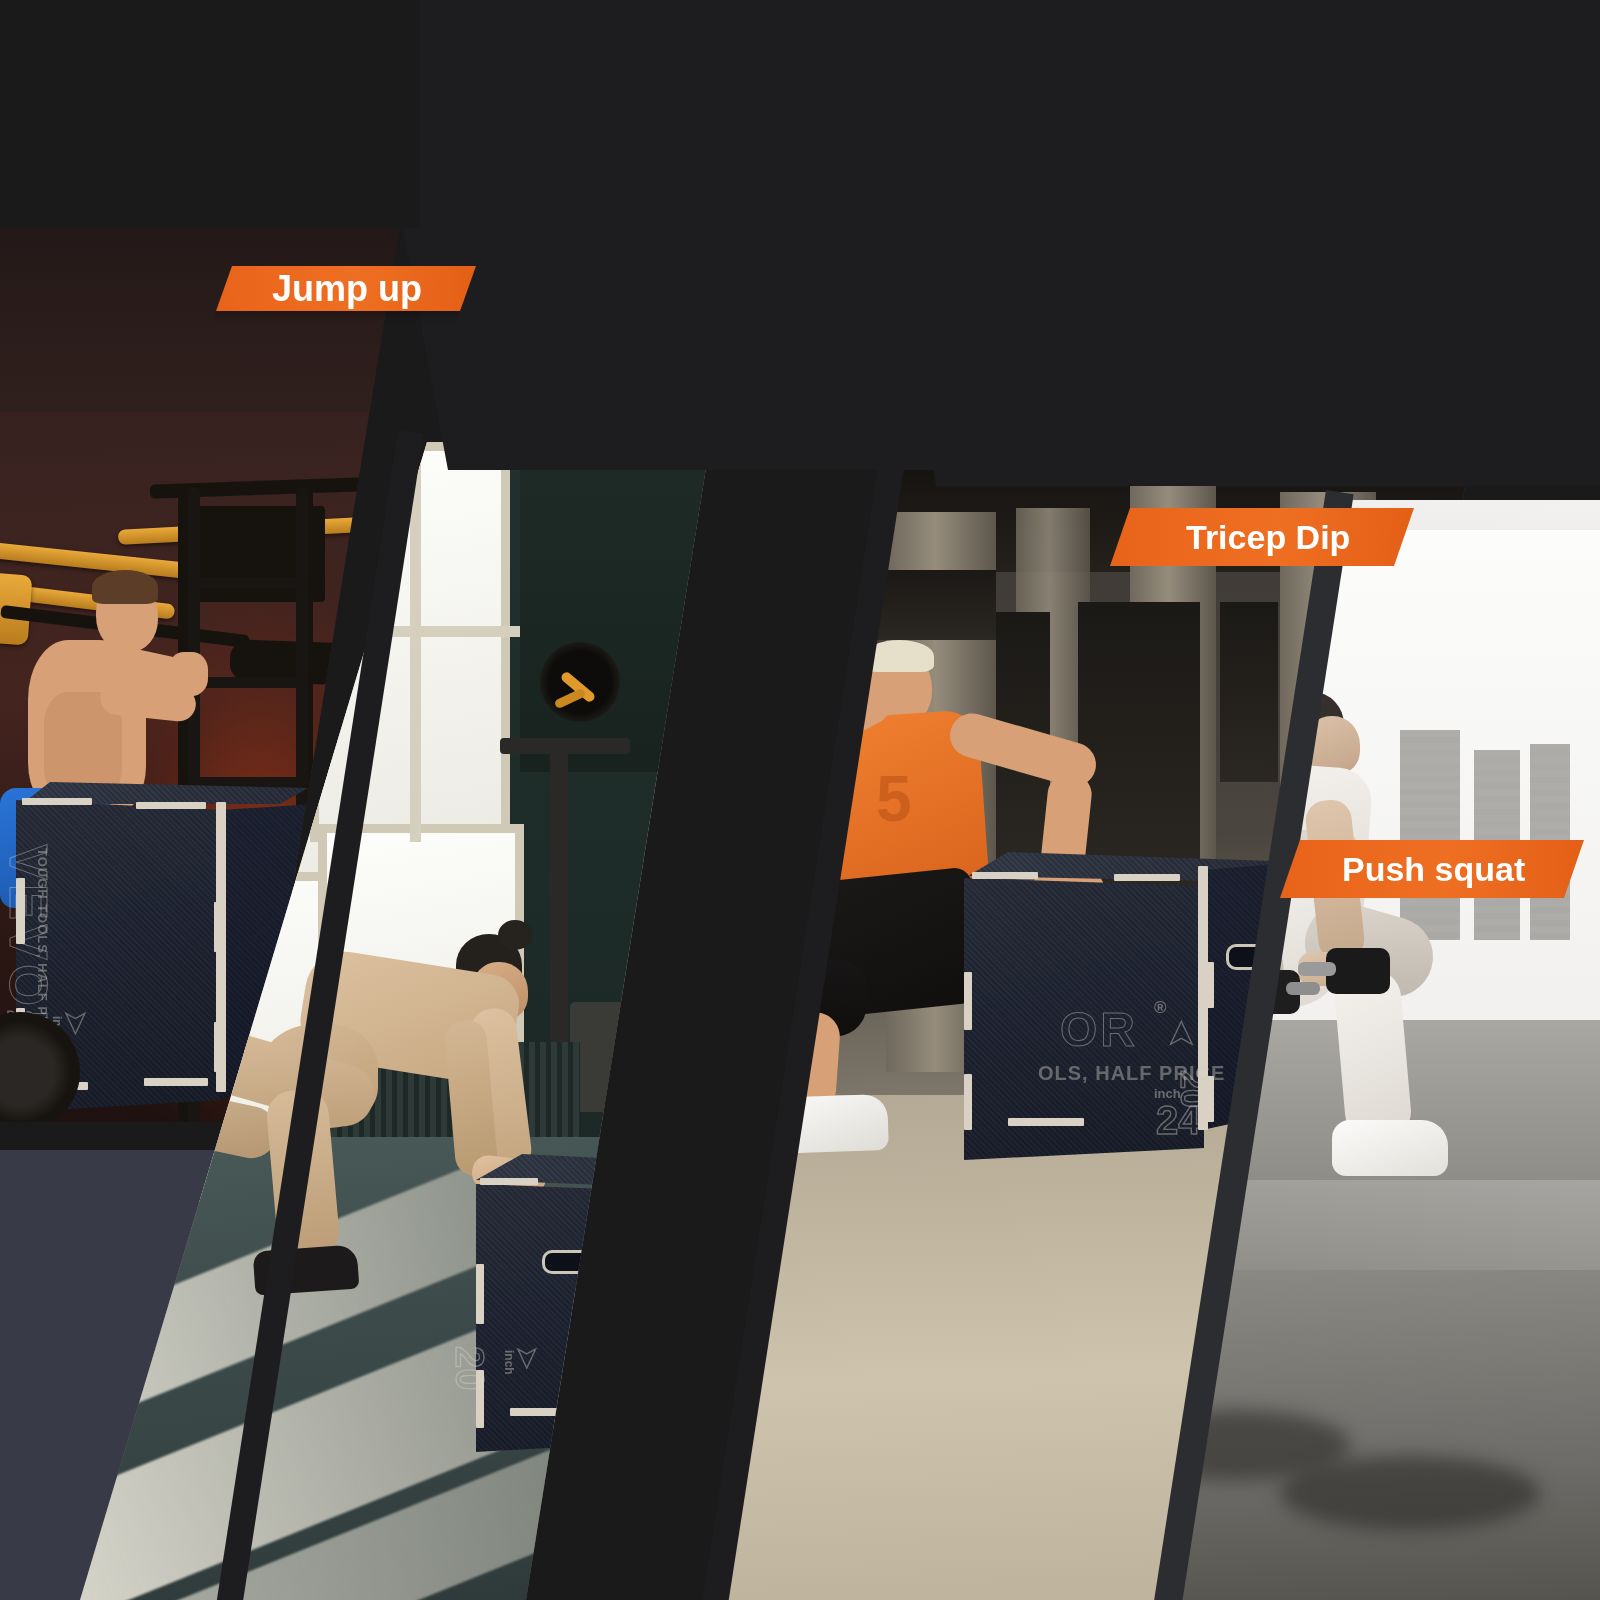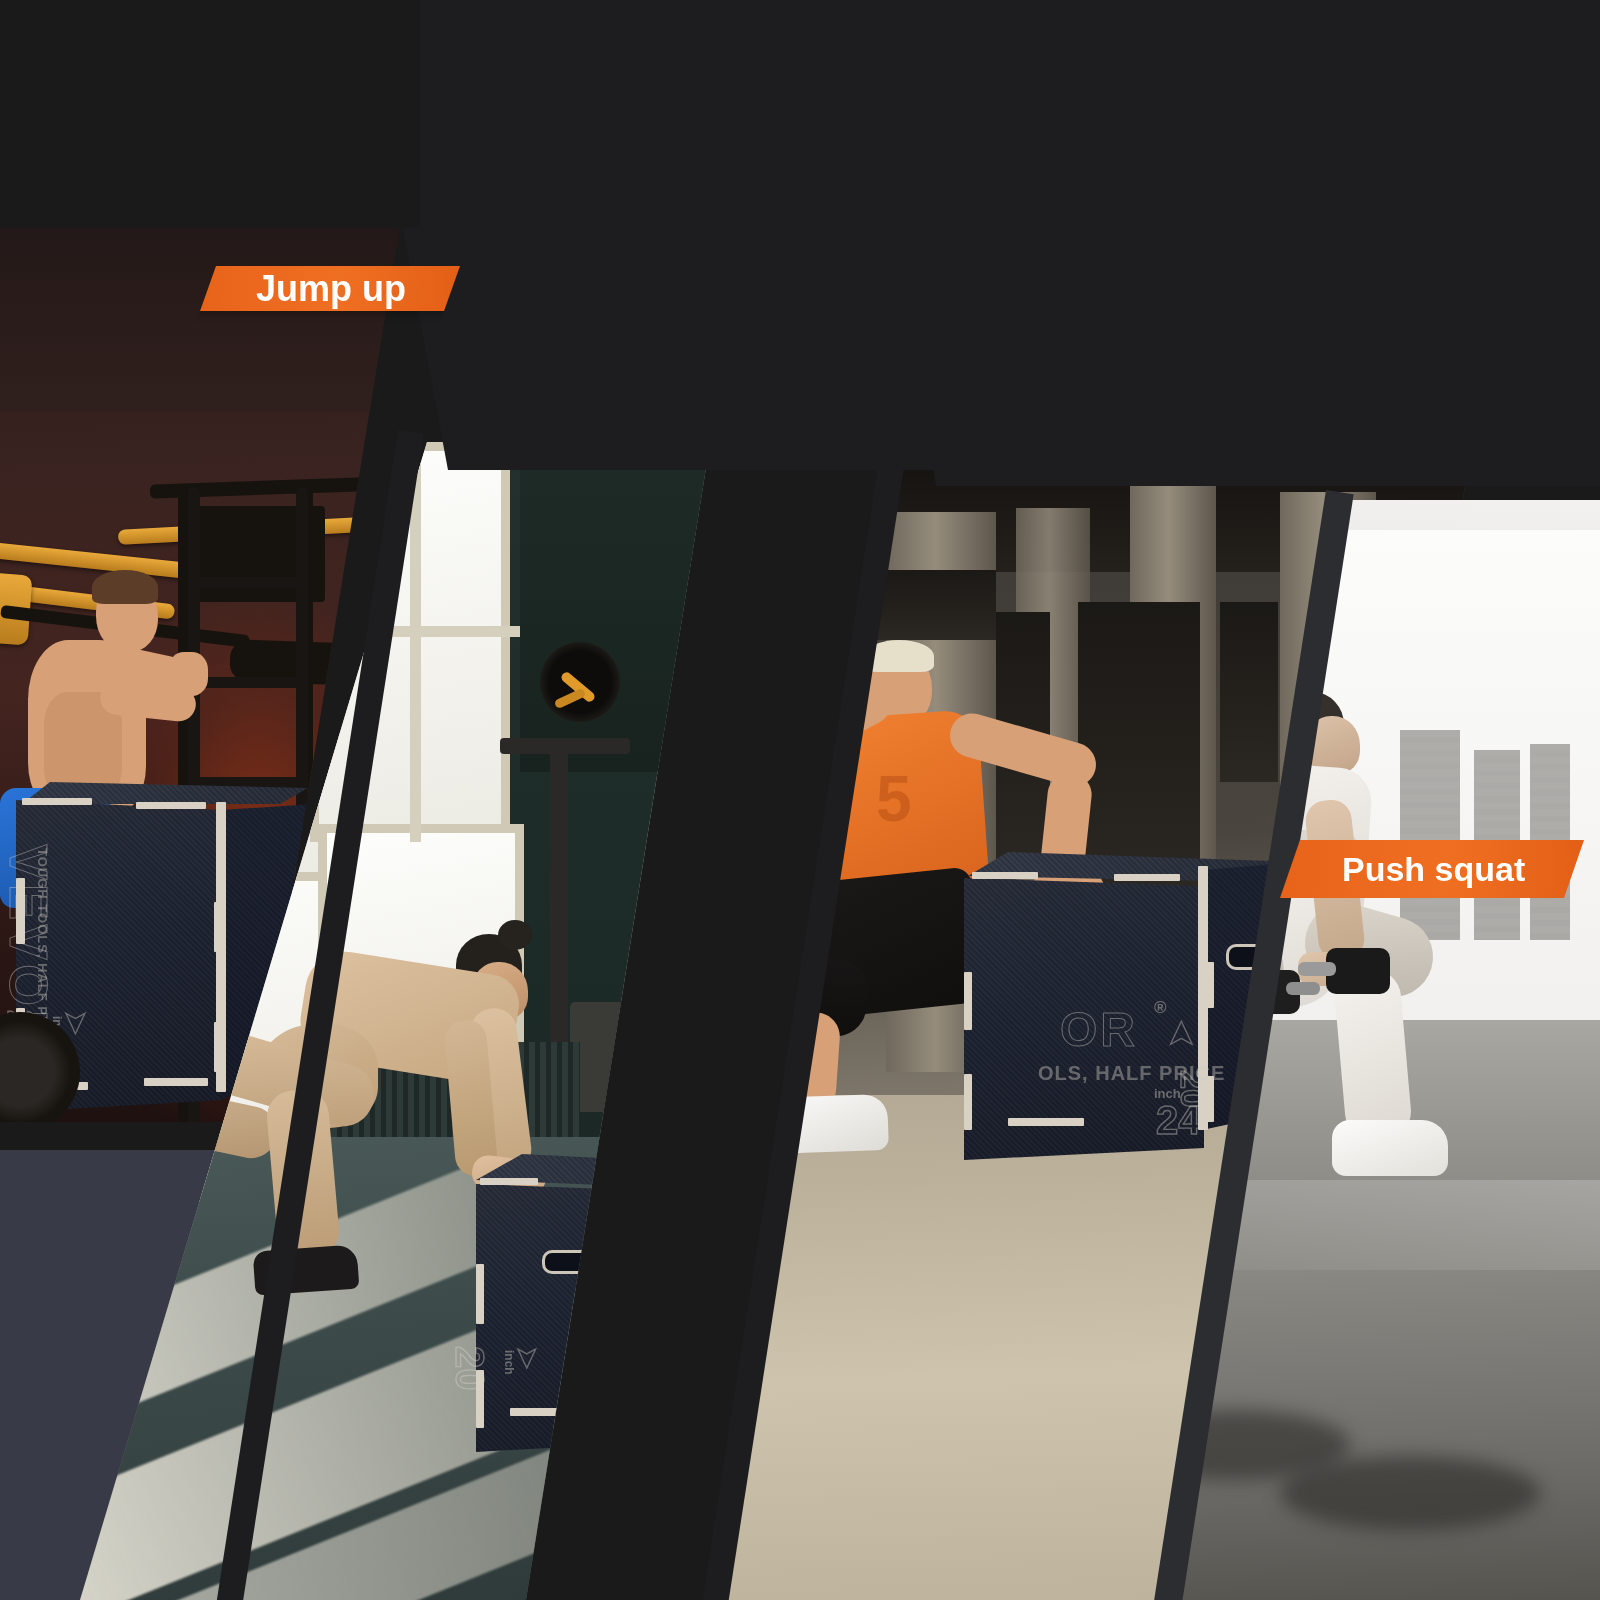--- a/index.html
+++ b/index.html
@@ -191,21 +191,21 @@
   .badge {
     position:absolute; z-index:50;
     background:linear-gradient(92deg,#e8631a 0%,#ef6f22 55%,#e35f16 100%);
     color:#fff;
     font-family:"Liberation Sans", sans-serif;
     font-weight:bold;
     display:flex; align-items:center;
     box-shadow:0 2px 9px rgba(0,0,0,.32);
   }
   .badge span { display:block; }
-  #b1 { left:194px; top:266px; width:266px; height:45px; font-size:36px;
+  #b1 { left:210px; top:266px; width:266px; height:45px; font-size:36px;
         clip-path:polygon(22px 0, 266px 0, 244px 62px, 0 62px); padding-left:62px; }
   #b2 { left:622px; top:568px; width:260px; height:58px; font-size:34px;
         clip-path:polygon(20px 0, 260px 0, 240px 58px, 0 58px); padding-left:58px; }
   #b3 { left:1110px; top:508px; width:304px; height:58px; font-size:34px;
         clip-path:polygon(20px 0, 304px 0, 284px 58px, 0 58px); padding-left:76px; }
   #b4 { left:1280px; top:840px; width:304px; height:58px; font-size:34px;
         clip-path:polygon(20px 0, 304px 0, 284px 58px, 0 58px); padding-left:62px; }
 
   
   .sep { position:absolute; background:#1d1d1f; z-index:20; }
@@ -531,17 +531,20 @@
   <div style="position:absolute;left:360px;top:0;width:660px;height:470px;background:#1d1d1f;z-index:21;
               clip-path:polygon(0 0, 660px 0, 660px 470px, 88px 470px);"></div>
 
   <div style="position:absolute;left:860px;top:0;width:760px;height:486px;background:#1d1d1f;z-index:21;
               clip-path:polygon(0 0, 760px 0, 760px 486px, 76px 486px);"></div>
 
 
   <div class="badge" id="b1">
     <span>Jump up</span>
   </div>
+  <div class="badge" id="b3">
+    <span>Tricep Dip</span>
+  </div>
   <div class="badge" id="b4">
     <span>Push squat</span>
   </div>
 
 </div>
 
 </body></html>

